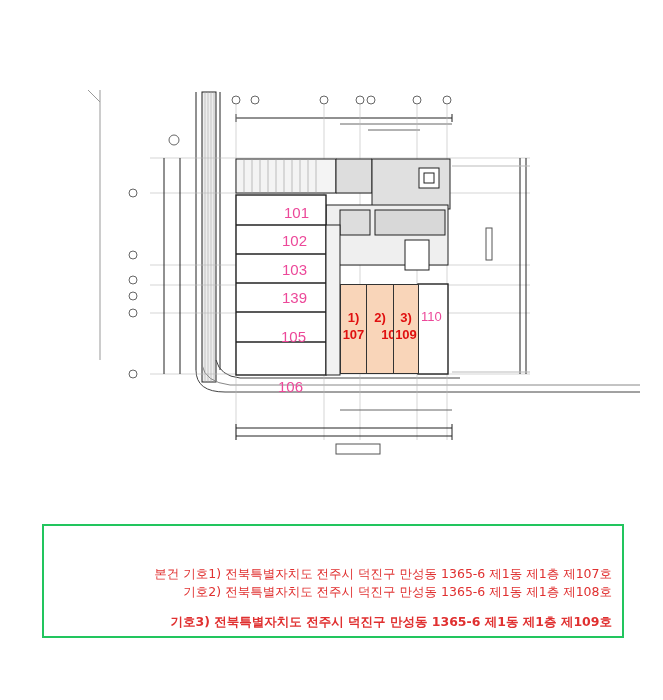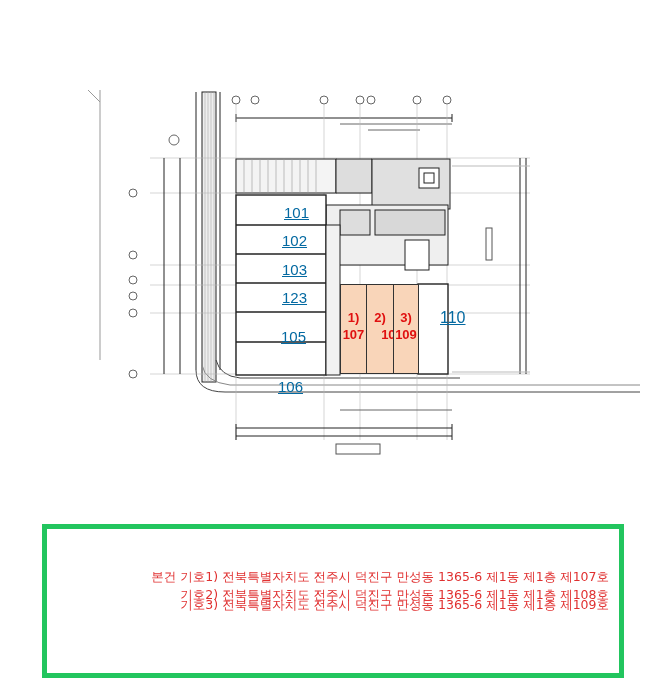--- a/index.html
+++ b/index.html
@@ -1,21 +1,21 @@
 <!DOCTYPE html>
 <html><head>
 <meta charset="utf-8">
 <style>
   html, body { margin:0; padding:0; background:#ffffff; }
   body { width:663px; height:700px; position:relative; overflow:hidden; font-family:"DejaVu Sans", sans-serif; }
   #plan { position:absolute; left:0; top:0; width:663px; height:500px; }
-  .unit-label { position:absolute; font-family:"Liberation Sans", sans-serif; font-size:15px; color:#0369a1;text-decoration:underline; }
+  .unit-label { position:absolute; font-family:"Liberation Sans", sans-serif; font-size:15px; color:#ec4899; }
   .hl-unit { position:absolute; background:#f9d5b9; border:1px solid #333; box-sizing:border-box; }
   .hl-text { position:absolute; font-family:"Liberation Sans", sans-serif; font-size:13px; font-weight:bold; color:#e01010; text-align:center; line-height:17px; width:100%; }
-  .legend-box { position:absolute; left:42px; top:524px; width:582px; height:154px; border:5px solid #22c55e; box-sizing:border-box; }
+  .legend-box { position:absolute; left:42px; top:524px; width:582px; height:114px; border:2px solid #22c55e; box-sizing:border-box; }
   .legend-line { position:absolute; right:10px; font-family:"DejaVu Sans", sans-serif; font-size:12.5px; color:#e03030; white-space:nowrap; }
 </style>
 </head>
 <body>
 
 <div id="plan">
   <svg width="663" height="500" viewBox="0 0 663 500">
     <g stroke="#222" fill="none" stroke-width="1">
 
       <line x1="100" y1="90" x2="100" y2="360" stroke="#999"></line>
@@ -127,37 +127,37 @@
       <line x1="452" y1="372" x2="530" y2="372" stroke="#bbb"></line>
 
       <circle cx="174" cy="140" r="5" stroke="#666"></circle>
     </g>
   </svg>
 
   
   <span class="unit-label" style="left:284px;top:204px;">101</span>
   <span class="unit-label" style="left:282px;top:232px;">102</span>
   <span class="unit-label" style="left:282px;top:261px;">103</span>
-  <span class="unit-label" style="left:282px;top:289px;">123</span>
+  <span class="unit-label" style="left:282px;top:289px;">139</span>
   <span class="unit-label" style="left:281px;top:328px;">105</span>
   <span class="unit-label" style="left:278px;top:330px;margin-top:48px;">106</span>
-  <span class="unit-label" style="left:440px;top:309px;font-size:16px;">110</span>
+  <span class="unit-label" style="left:421px;top:309px;font-size:13px;">110</span>
 
   
   <div class="hl-unit" style="left:340px;top:284px;width:27px;height:90px;">
     <div class="hl-text" style="top:24px;">1)</div>
     <div class="hl-text" style="top:41px;">107</div>
   </div>
   <div class="hl-unit" style="left:366px;top:284px;width:28px;height:90px;">
     <div class="hl-text" style="top:24px;">2)</div>
     <div class="hl-text" style="top:41px;margin-left:12px;">108</div>
   </div>
   <div class="hl-unit" style="left:393px;top:284px;width:26px;height:90px;">
     <div class="hl-text" style="top:24px;">3)</div>
     <div class="hl-text" style="top:41px;">109</div>
   </div>
 </div>
 
 <div class="legend-box">
   <span class="legend-line" style="top:40px;">본건 기호1) 전북특별자치도 전주시 덕진구 만성동 1365-6 제1동 제1층 제107호</span>
   <span class="legend-line" style="top:58px;margin-left:19px;">기호2) 전북특별자치도 전주시 덕진구 만성동 1365-6 제1동 제1층 제108호</span>
-  <span class="legend-line" style="top:68px;">기호3) 전북특별자치도 전주시 덕진구 만성동 1365-6 제1동 제1층 제109호</span>
+  <span class="legend-line" style="top:88px;font-weight:bold;">기호3) 전북특별자치도 전주시 덕진구 만성동 1365-6 제1동 제1층 제109호</span>
 </div>
 
 </body></html>

